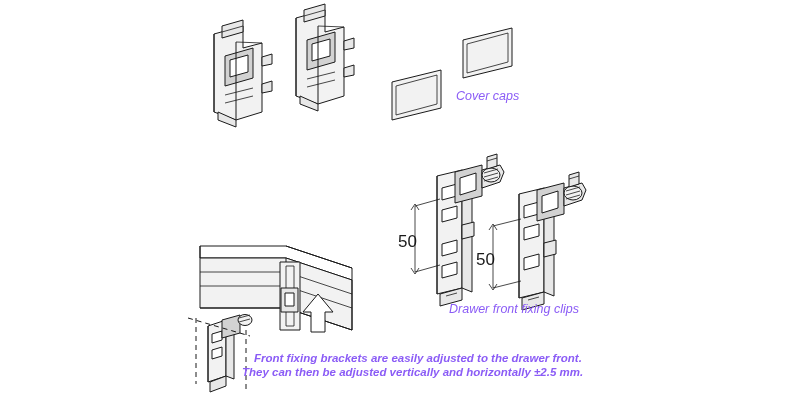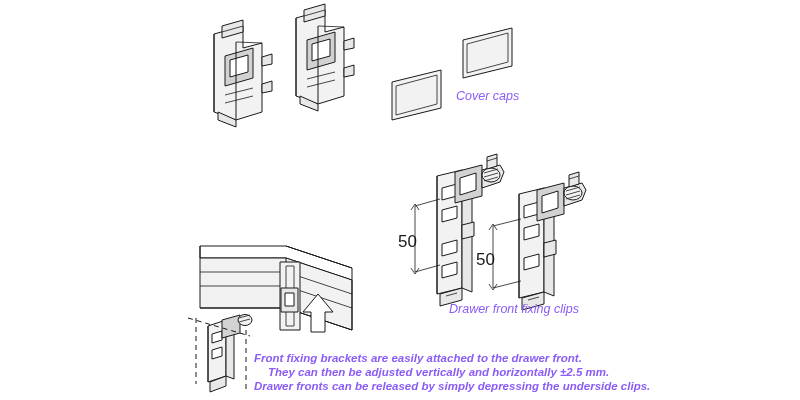--- a/index.html
+++ b/index.html
@@ -210,19 +210,18 @@
 
 
   <div class="label" style="left:456px; top:87px;">Cover caps</div>
 
   <div class="label" style="left:417px; top:300px;margin-left:32px;">Drawer front fixing clips</div>
 
   <div class="dim" style="left:398px; top:232px;">50</div>
 
   <div class="dim" style="left:476px; top:250px;">50</div>
 
-  <div class="label bold" style="left:254px; top:350px;">Front fixing brackets are easily attached to the drawer front.</div>
-
-  <div class="label bold" style="left:268px; top:364px;">They can then be adjusted vertically and horizontally ±2.5 mm.</div>
-
-  <div class="label bold" style="left:254px; top:378px;">Drawer fronts can be released by simply depressing the underside clips.</div>
+  <div class="label bold" style="left:254px; top:350px;">Front fixing brackets are easily adjusted to the drawer front.</div>
+
+  <div class="label bold" style="left:242px; top:364px;">They can then be adjusted vertically and horizontally ±2.5 mm.</div>
+
 
 </div>
 
 </body></html>

